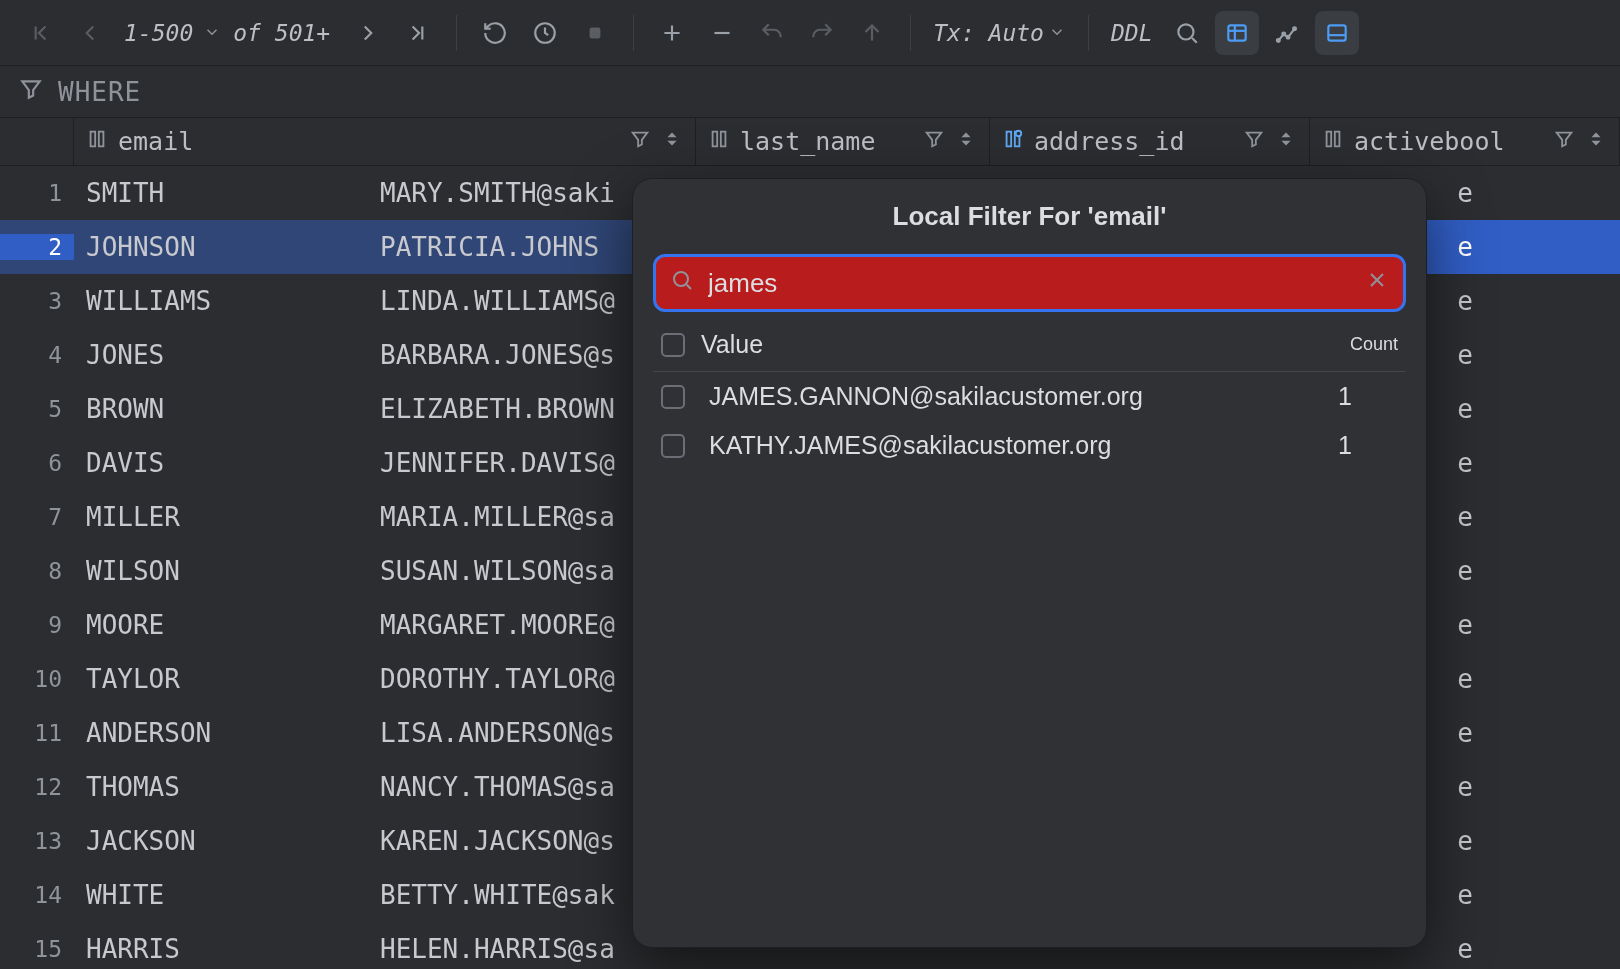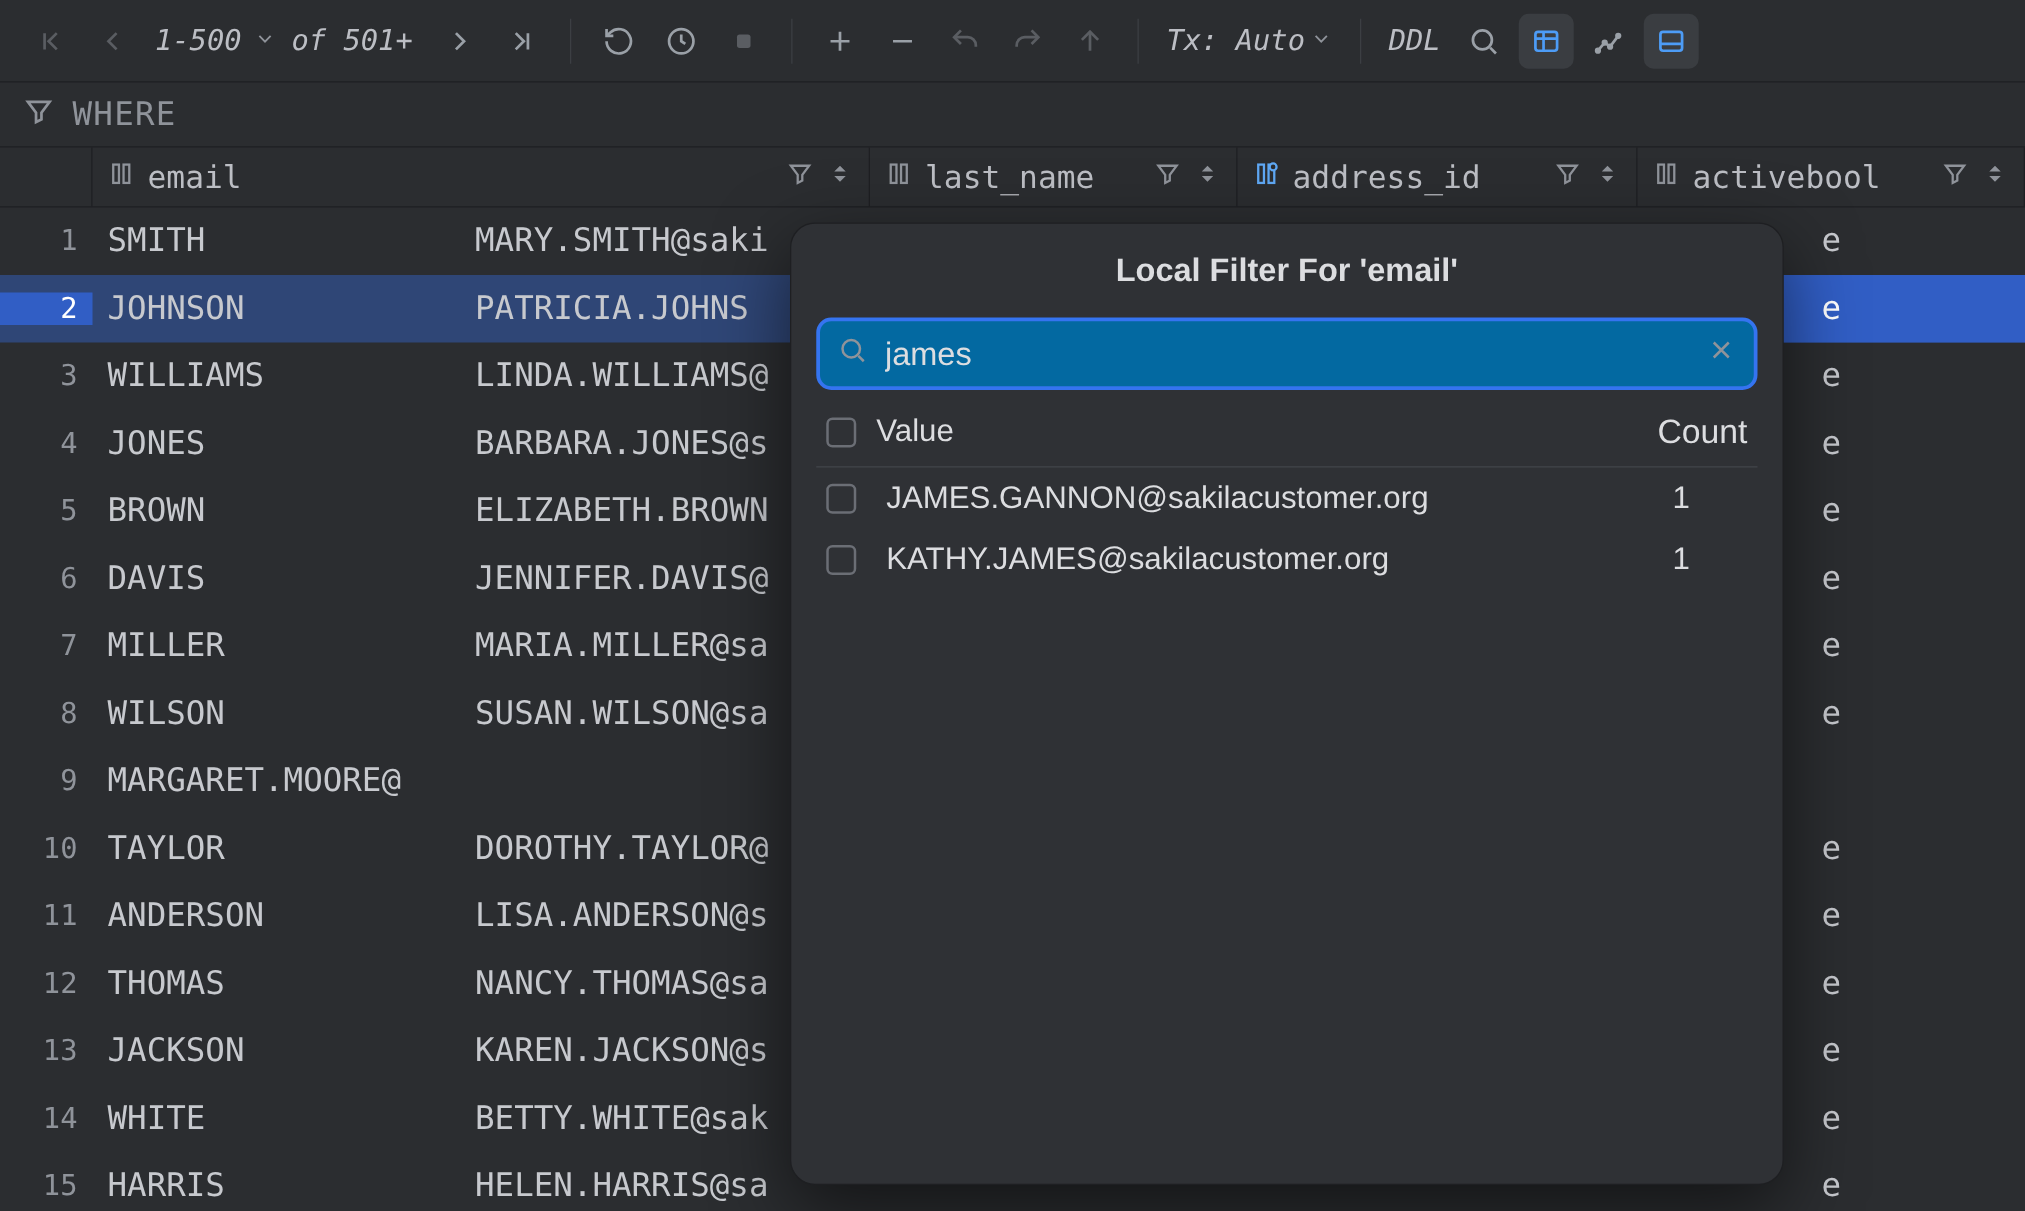--- a/index.html
+++ b/index.html
@@ -118,40 +118,40 @@
   font-family: -apple-system, "Segoe UI", sans-serif;
 }
 .pop-title { text-align: center; font-size: 26px; color: #dcdde0; font-weight: 600; margin-bottom: 22px; }
 .pop-search {
   border: 3px solid #3574f0;
   border-radius: 12px;
   height: 58px;
   display: flex; align-items: center;
   padding: 0 14px;
   gap: 14px;
-  background: #0369a1;
+  background: #b91c1c;
 }
 .pop-search svg { width: 24px; height: 24px; color: #8f939a; }
 .pop-search input {
   flex: 1; background: transparent; border: none; outline: none;
   color: #dcdde0; font-size: 26px;
   font-family: -apple-system, "Segoe UI", sans-serif;
 }
 .pop-search .clear { cursor: pointer; color: #8f939a; }
 .pop-head {
   display: flex; align-items: center;
   padding: 18px 8px 12px;
   border-bottom: 1px solid #43464b;
   gap: 16px;
 }
 .chk {
   width: 24px; height: 24px; border: 2px solid #6b6e75; border-radius: 5px;
 }
 .pop-head .vlabel { font-size: 25px; color: #dcdde0; }
-.pop-head .clabel { margin-left: auto; font-size: 27px; color: #dcdde0; }
+.pop-head .clabel { margin-left: auto; font-size: 18px; color: #dcdde0; }
 .pop-row { display: flex; align-items: center; padding: 10px 8px; gap: 24px; }
 .pop-row .val { font-size: 25px; color: #dcdde0; font-family: -apple-system, "Segoe UI", sans-serif; }
 .pop-row .cnt { margin-left: auto; font-size: 25px; color: #dcdde0; padding-right: 46px; }
 </style>
 </head>
 <body>
 
 <div class="toolbar">
   <div class="tool-btn disabled">
     <svg viewBox="0 0 24 24" fill="none" stroke="currentColor" stroke-width="2">
@@ -416,20 +416,21 @@
       <div class="num">8</div>
       <div class="cell last_name">WILSON</div>
       <div class="cell email">SUSAN.WILSON@sa</div>
       <div class="cell address"></div>
       <div class="cell active">
         <span class="activee">e</span>
       </div>
     </div>
     <div class="row">
       <div class="num">9</div>
+      <div class="cell last_name">MOORE</div>
       <div class="cell email">MARGARET.MOORE@</div>
       <div class="cell address"></div>
       <div class="cell active">
         <span class="activee">e</span>
       </div>
     </div>
     <div class="row">
       <div class="num">10</div>
       <div class="cell last_name">TAYLOR</div>
       <div class="cell email">DOROTHY.TAYLOR@</div>

